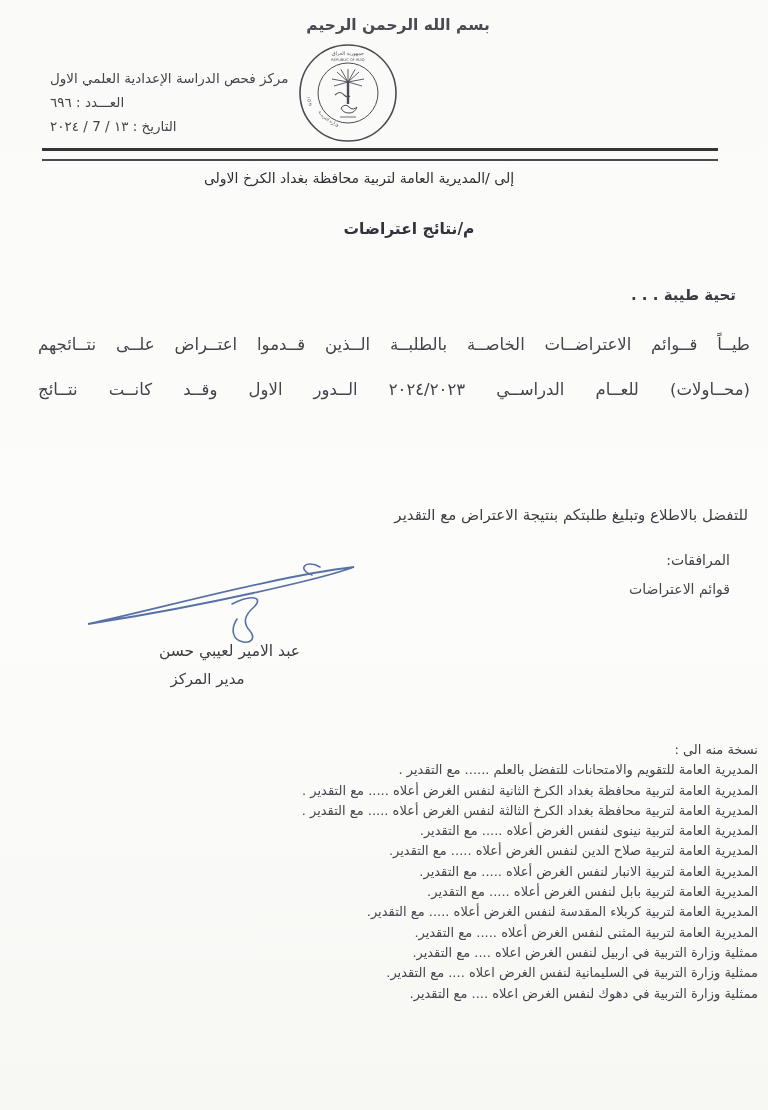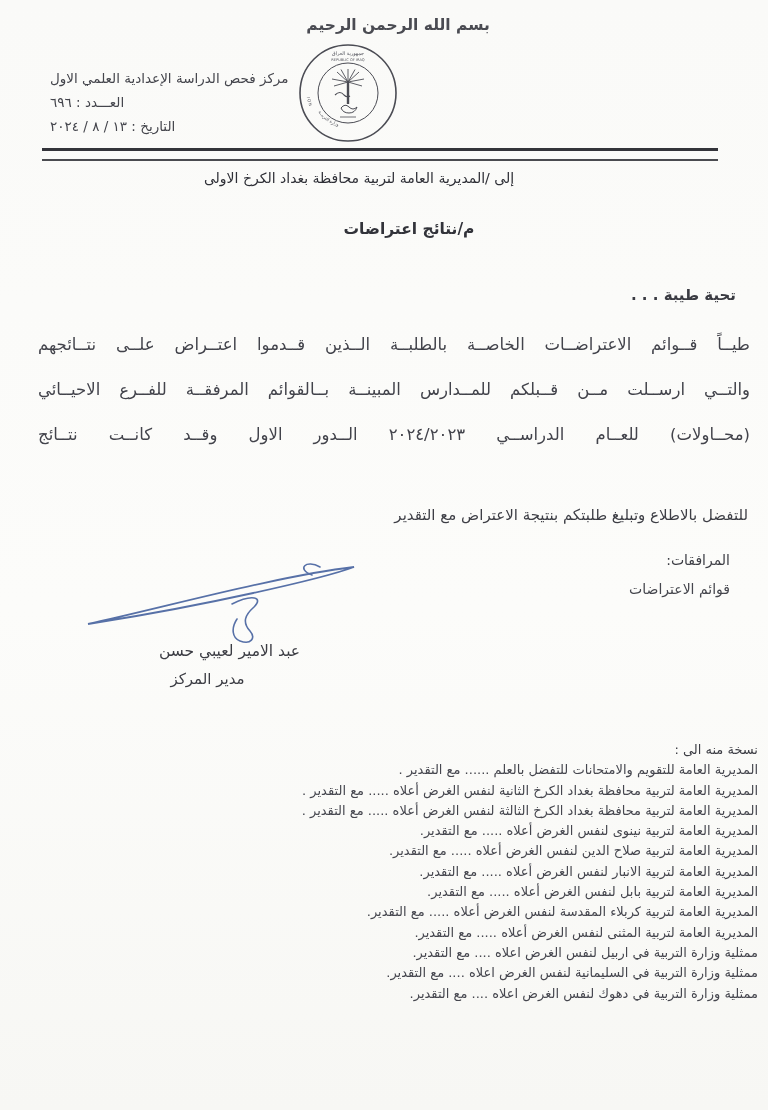--- a/index.html
+++ b/index.html
@@ -137,33 +137,32 @@
       <line x1="52" y1="44" x2="52" y2="66" stroke-width="2.4"></line>
       <path d="M39 57 q5 -5 9 0 q3 3 6 1" stroke-width="1.1"></path>
       <path d="M45 70 q4 -5 8 -1 q4 4 8 0 q-2 6 -8 6 q-6 0 -8 -5" stroke-width="1"></path>
       <path d="M44 79 h16" stroke-width="0.8"></path>
     </g>
   </svg>
 
   <div class="abs letterhead">
     <div class="lh-line">مركز فحص الدراسة الإعدادية العلمي الاول</div>
     <div class="lh-line">العـــدد : ٦٩٦</div>
-    <div class="lh-line">التاريخ : ١٣ / ٨ / ٢٠٢٤</div>
+    <div class="lh-line">التاريخ : ١٣ / 7 / ٢٠٢٤</div>
   </div>
 
   <div class="abs rule"></div>
 
   <div class="abs addressee">إلى /المديرية العامة لتربية محافظة بغداد الكرخ الاولى</div>
   <div class="abs subject">م/نتائج اعتراضات</div>
 
   <div class="abs greeting">تحية طيبة . . .</div>
 
   <div class="abs paragraph">
     <div class="pline">طيــاً قــوائم الاعتراضــات الخاصــة بالطلبــة الــذين قــدموا اعتــراض علــى نتــائجهم</div>
-    <div class="pline">والتــي ارســلت مــن قــبلكم للمــدارس المبينــة بــالقوائم المرفقــة للفــرع الاحيــائي</div>
     <div class="pline">(محــاولات) للعــام الدراســي ٢٠٢٤/٢٠٢٣ الــدور الاول وقــد كانــت نتــائج</div>
   </div>
 
 
   <div class="abs closing">للتفضل بالاطلاع وتبليغ طلبتكم بنتيجة الاعتراض مع التقدير</div>
 
   <div class="abs attach-label">المرافقات:</div>
   <div class="abs attach-item">قوائم الاعتراضات</div>
 
   <svg class="abs sig-svg" viewBox="0 0 295 92">

